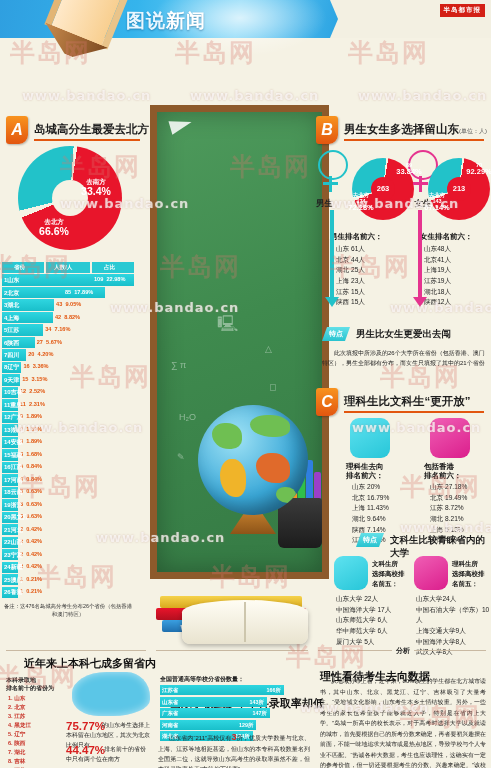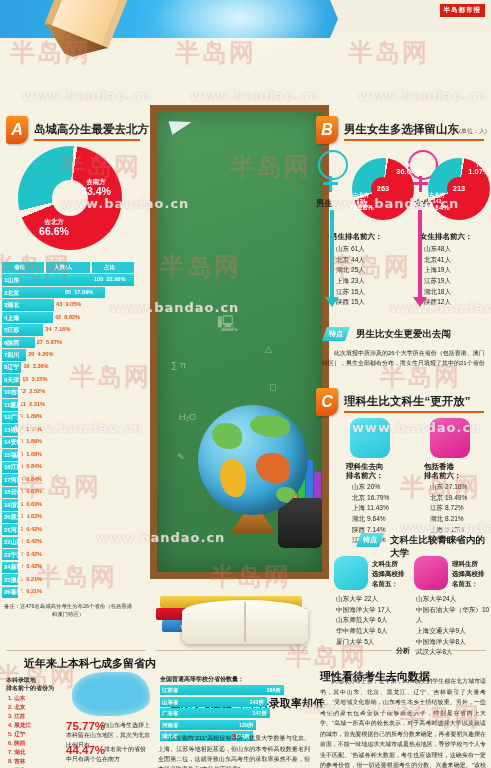--- a/index.html
+++ b/index.html
@@ -157,20 +157,23 @@
   <div class="doodle" style="left:20px;top:340px;">✎</div>
   <div class="doodle" style="left:112px;top:270px;">◻</div>
   <div class="doodle" style="left:60px;top:200px;font-size:16px;">🖳</div>
 </div>
 <div class="plane"></div>
 
 <div class="header">
   <div class="hdr-bg"></div>
   <div class="hdr-glow"></div>
   <div class="pencil"></div>
+  <div class="hdr-title">
+    <span class="b">图说</span><span>新闻</span>
+  </div>
   <div class="logo-badge">半岛都市报</div>
 </div>
 
 <div class="secletter" style="left:6px;top:116px;">A</div>
 <div class="sechead" style="left:34px;top:122px;">岛城高分生最爱去北方</div>
 <div class="secrule" style="left:34px;top:139px;width:106px;"></div>
 
 <div class="donutA"></div>
 <div class="dlab" style="left:30px;top:218px;width:48px;">
   <span class="t">去北方</span>
@@ -339,39 +342,39 @@
 </div>
 <div class="donutS" style="left:352px;top:158px;"></div>
 <div class="dcen" style="left:352px;top:184px;width:62px;">263</div>
 <div class="dsub" style="left:336px;top:192px;width:50px;color:#fff;">
   <span class="a">去北方</span>
   <span class="b">174</span>
   <span class="c">72.28%</span>
 </div>
 <div class="dsub" style="left:392px;top:162px;width:34px;">
   <span class="b">89</span>
-  <span class="c">36.04%</span>
+  <span class="c">33.84%</span>
 </div>
 
 <div class="gsym gpink" style="left:408px;top:150px;text-decoration:underline;">
   <div class="gcircle"></div>
     <div class="gstem"></div>
     <div class="gcross"></div>
   <div class="gtxt" style="left:-2px;top:48px;width:34px;text-align:center;">女生</div>
 </div>
 <div class="donutS" style="left:428px;top:158px;"></div>
 <div class="dcen" style="left:428px;top:184px;width:62px;">213</div>
 <div class="dsub" style="left:412px;top:192px;width:50px;">
   <span class="a">去北方</span>
   <span class="b">143</span>
   <span class="c">67.14%</span>
 </div>
 <div class="dsub" style="left:466px;top:162px;width:26px;">
   <span class="b">70</span>
-  <span class="c">1.07%</span>
+  <span class="c">92.29%</span>
 </div>
 
 <div class="listhd" style="left:330px;top:232px;">男生排名前六：</div>
 <div class="listit" style="left:336px;top:244px;" id="male-list">
     <div>山东  61人</div>
     <div>北京  44人</div>
     <div>湖北  25人</div>
     <div>上海  23人</div>
     <div>江苏  15人</div>
     <div>陕西  15人</div>

